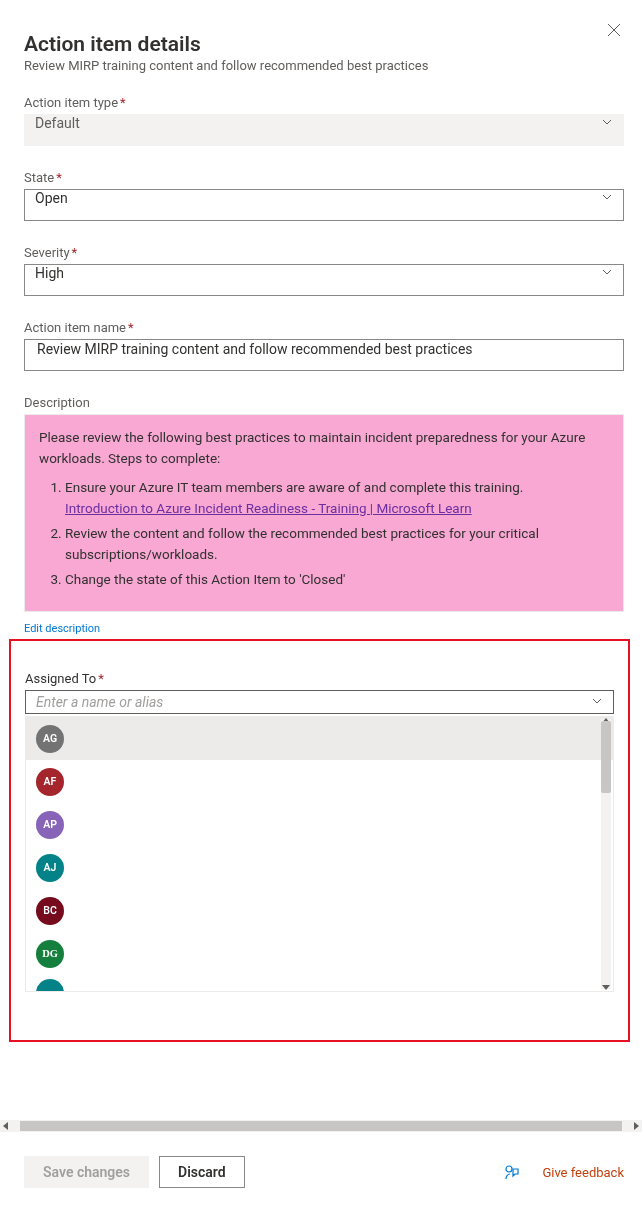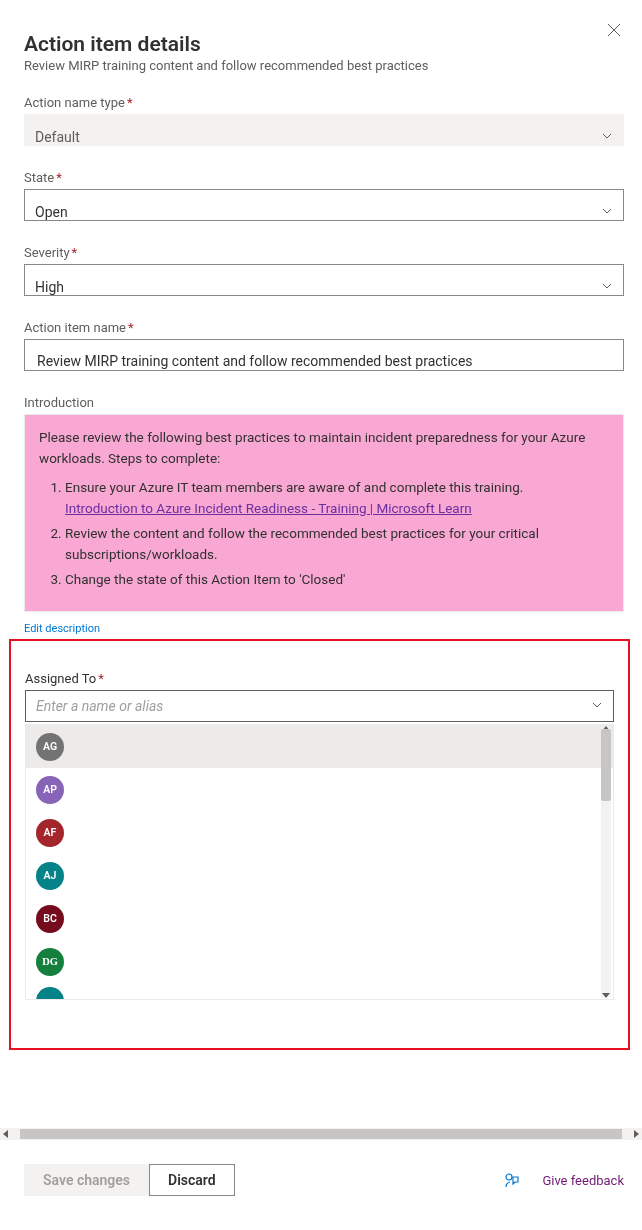--- a/index.html
+++ b/index.html
@@ -47,21 +47,21 @@
     display: block;
   }
   .req { color: #a4262c; margin-left: 2px; }
   .select-box, .input-box {
     width: 100%;
     border: 1px solid #8a8886;
     background: #fff;
     height: 32px;
     padding: 0 10px;
     display: flex;
-    align-items: flex-end;
+    align-items: flex-start;
     justify-content: space-between;
     font-size: 14px;
     color: #323130;
     cursor: pointer;
   }
   .select-box.disabled {
     background: #f3f2f1;
     border: 1px solid #f3f2f1;
     color: #605e5c;
     cursor: default;
@@ -97,21 +97,21 @@
   .assigned-section {
     border: 2.5px solid #e81123;
     padding: 30px 14px 48px 14px;
     margin: 0 -6px 0 -15px;
     margin-top: -6px;
     position: relative;
   }
   .combo {
     width: 100%;
     border: 1px solid #605e5c;
-    height: 32px;
+    height: 24px;
     display: flex; align-items: center;
     padding: 0 10px;
     justify-content: space-between;
     cursor: text;
     font-size: 14px;
     color: #a19f9d;
     font-style: italic;
   }
   .dropdown {
     border: 1px solid #edebe9;
@@ -170,39 +170,39 @@
     width:0;height:0;
     border-top:4px solid transparent;
     border-bottom:4px solid transparent;
   }
   .hscroll .harrow.left { border-right:5px solid #605e5c; margin-left:3px;}
   .hscroll .harrow.right { border-left:5px solid #605e5c; margin-right:3px;}
   .footer {
     display:flex; align-items:center; justify-content:space-between;
     padding: 24px 18px 20px 24px;
   }
-  .btns { display:flex; }
+  .btns { display:flex; gap:10px; }
   .btn {
     height: 32px;
     padding: 0 18px;
     font-size: 14px;
     border: 1px solid #8a8886;
     background: #fff;
     cursor: pointer;
     font-weight: 600;
     display:flex;align-items:center;justify-content:center;
   }
   .btn.primary-disabled {
     background: #f3f2f1;
     border: 1px solid #f3f2f1;
     color: #a19f9d;
     cursor: default;
   }
   .feedback {
-    color: #701a75;
+    color: #c2410c;
     font-size: 13px;
     display:flex; align-items:center; gap:22px;
     cursor:pointer;
   }
   .partial-avatar {
     width: 28px; height: 14px;
     border-radius: 14px 14px 0 0;
     margin-top: 14px;
   }
 </style>
@@ -217,21 +217,21 @@
     </div>
     <div class="close-btn">
       <svg width="14" height="14" viewBox="0 0 14 14">
           <path d="M1 1 L13 13 M13 1 L1 13" stroke="#605e5c" stroke-width="1"></path>
         </svg>
     </div>
   </div>
 
   <div class="field">
     <span class="field-label">
-      <span>Action name type</span><span class="req">*</span>
+      <span>Action item type</span><span class="req">*</span>
     </span>
     <div class="select-box disabled">
       <span>Default</span>
       <span class="chev">
         <svg width="12" height="12" viewBox="0 0 12 12">
             <path d="M2 4 L6 8 L10 4" stroke="#605e5c" stroke-width="1" fill="none"></path>
           </svg>
       </span>
     </div>
   </div>
@@ -267,21 +267,21 @@
   <div class="field">
     <span class="field-label">
       <span>Action item name</span><span class="req">*</span>
     </span>
     <div class="input-box">
       <input type="text" value="Review MIRP training content and follow recommended best practices" style="">
     </div>
   </div>
 
   <div class="field" style="margin-bottom:10px;">
-    <span class="field-label">Introduction</span>
+    <span class="field-label">Description</span>
     <div class="desc-box">
       <span>Please review the following best practices to maintain incident preparedness for your Azure workloads. Steps to complete:</span>
       <ol>
         <li>
           <span>Ensure your Azure IT team members are aware of and complete this training.</span><br>
           <a href="#">Introduction to Azure Incident Readiness - Training | Microsoft Learn</a>
         </li>
         <li>Review the content and follow the recommended best practices for your critical subscriptions/workloads.</li>
         <li>Change the state of this Action Item to 'Closed'</li>
       </ol>
@@ -300,24 +300,24 @@
             <path d="M2 4 L6 8 L10 4" stroke="#605e5c" stroke-width="1" fill="none"></path>
           </svg>
       </span>
     </div>
     <div class="dropdown">
       <div id="people-list">
           <div class="dd-item sel">
             <div class="avatar" style="background: #737373;">AG</div>
           </div>
           <div class="dd-item">
+            <div class="avatar" style="background: rgb(164, 38, 44);">AF</div>
+          </div>
+          <div class="dd-item">
             <div class="avatar" style="background: rgb(135, 100, 184);">AP</div>
-          </div>
-          <div class="dd-item">
-            <div class="avatar" style="background: rgb(164, 38, 44);">AF</div>
           </div>
           <div class="dd-item">
             <div class="avatar" style="background: rgb(3, 131, 135);">AJ</div>
           </div>
           <div class="dd-item">
             <div class="avatar" style="background: rgb(117, 11, 28);">BC</div>
           </div>
           <div class="dd-item">
             <div class="avatar" style="background: #15803d; font-family: Liberation Serif, serif;">DG</div>
           </div>

